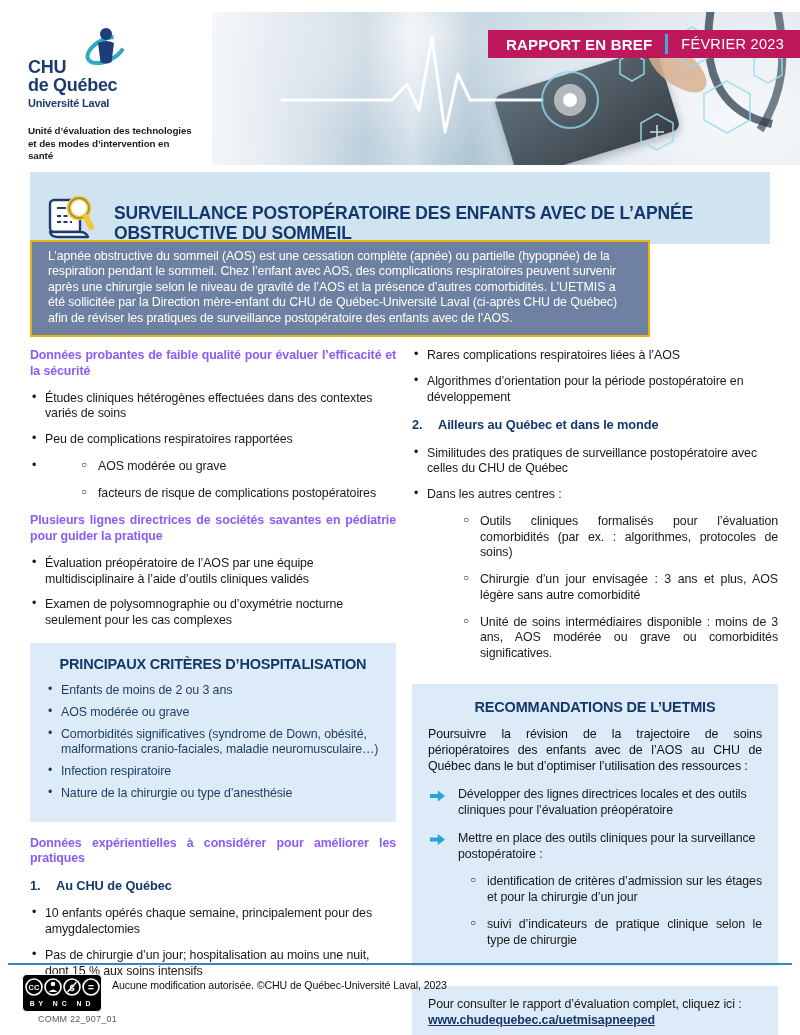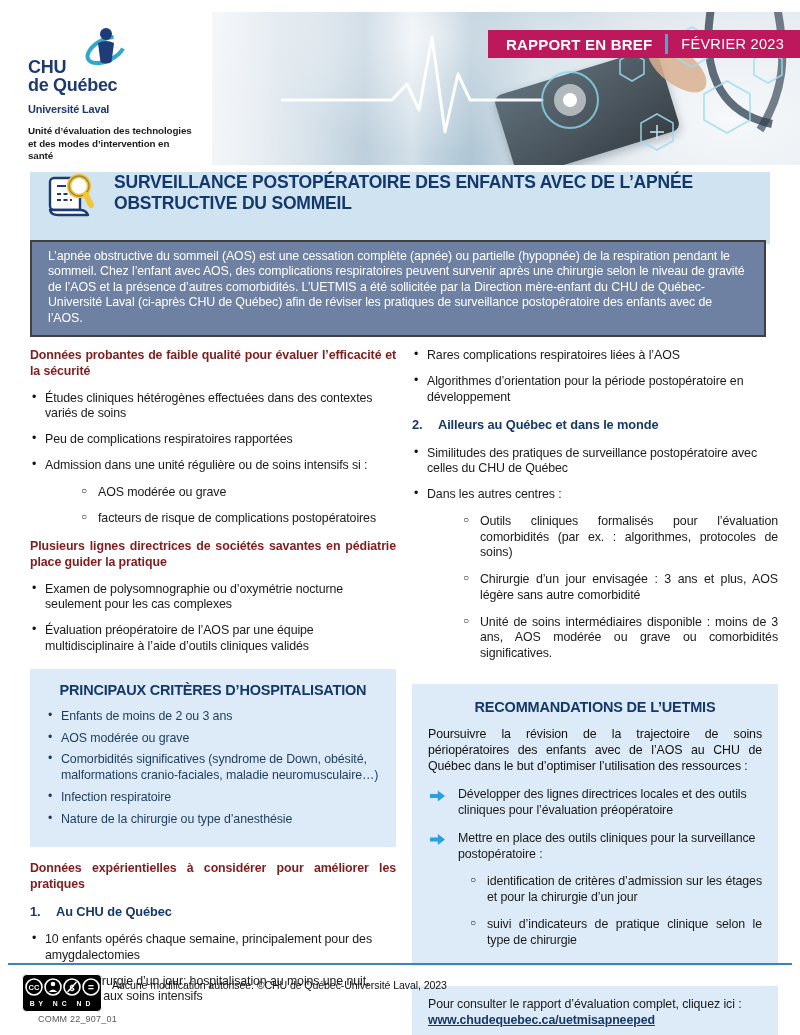--- a/index.html
+++ b/index.html
@@ -40,51 +40,51 @@
     background:#be185d; display:flex; align-items:center; padding:0 16px 0 18px;
   }
   .badge-bar .b1 { color:#ffffff; font-weight:bold; font-size:15px; letter-spacing:.2px; }
   .badge-divider { width:3px; height:20px; background:#35b0e0; margin:0 13px; }
   .badge-bar .b2 { color:#ffffff; font-size:14.5px; letter-spacing:.3px; }
 
   
   .logo-glyph { position:absolute; left:80px; top:26px; z-index:3; }
   .logo-text { position:absolute; left:28px; top:58px; color:#1c3a70; line-height:1.02; z-index:3; }
   .logo-text .l1,.logo-text .l2 { font-size:18px; font-weight:bold; letter-spacing:-.3px; }
-  .logo-text .l3 { font-size:11px; font-weight:bold; margin-top:9px; letter-spacing:-.2px; }
+  .logo-text .l3 { font-size:11px; font-weight:bold; margin-top:3px; letter-spacing:-.2px; }
   .unit-text {
     position:absolute; left:28px; top:125px; width:165px;
     font-size:9.8px; font-weight:bold; color:#1d1d1f; line-height:1.3; letter-spacing:-.1px;
   }
 
   
   .title-bar {
     position:absolute; left:30px; top:172px; width:740px; height:72px;
-    background:#cfe3f1; display:flex; align-items:flex-start;
+    background:#cfe3f1; display:flex; align-items:flex-end;
   }
   .title-bar .t-icon { margin:0 14px 0 14px; flex:0 0 auto; }
   .title-bar h1 {
     font-size:17.5px; line-height:1.18; color:#14386b; font-weight:bold;
     letter-spacing:-.2px; width:650px;
   }
 
   
   .intro-box {
-    position:absolute; left:30px; top:240px; width:736px; height:97px;
-    background:#6e81a3; border:2px solid #404040;
+    position:absolute; left:30px; top:240px; width:620px; height:97px;
+    background:#6e81a3; border:2px solid #eab308;
     color:#ffffff; font-size:12.4px; line-height:1.24; letter-spacing:-.1px;
     padding:7px 16px;
   }
 
   
   .col { position:absolute; top:348px; font-size:12.4px; line-height:1.27; letter-spacing:-.1px; }
   .col-left  { left:30px;  width:366px; }
   .col-right { left:412px; width:366px; }
 
-  .sec-head { font-weight:bold; color:#7f1d1d; text-align:justify; margin-bottom:11px; }
+  .sec-head { font-weight:bold; color:#8b5cf6; text-align:justify; margin-bottom:11px; }
   .num-head { display:flex; font-weight:bold; color:#15386b; margin:3px 0 12px 0; font-size:12.8px; }
   .num-head .num { width:26px; flex:0 0 auto; }
 
   ul.b-list { list-style:none; margin:0 0 12px 0; }
   ul.b-list > li { position:relative; padding-left:15px; margin-bottom:10px; }
   ul.b-list > li::before { content:"•"; position:absolute; left:2px; top:-1px; color:#111; }
   ul.sub-list { list-style:none; margin:11px 0 1px 36px; }
   ul.sub-list > li { position:relative; padding-left:17px; margin-bottom:11px; text-align:justify; }
   ul.sub-list > li::before { content:"○"; position:absolute; left:0; top:0; font-size:10px; color:#111; }
 
@@ -187,32 +187,32 @@
     <h1>SURVEILLANCE POSTOPÉRATOIRE DES ENFANTS AVEC DE L’APNÉE OBSTRUCTIVE DU SOMMEIL</h1>
   </div>
 
   <div class="intro-box">L’apnée obstructive du sommeil (AOS) est une cessation complète (apnée) ou partielle (hypopnée) de la respiration pendant le sommeil. Chez l’enfant avec AOS, des complications respiratoires peuvent survenir après une chirurgie selon le niveau de gravité de l’AOS et la présence d’autres comorbidités. L’UETMIS a été sollicitée par la Direction mère-enfant du CHU de Québec-Université Laval (ci-après CHU de Québec) afin de réviser les pratiques de surveillance postopératoire des enfants avec de l’AOS.</div>
 
   <div class="col col-left">
     <div class="sec-head">Données probantes de faible qualité pour évaluer l’efficacité et la sécurité</div>
     <ul class="b-list">
       <li>Études cliniques hétérogènes effectuées dans des contextes variés de soins</li>
       <li>Peu de complications respiratoires rapportées</li>
-      <li><span>Admission dans une unité régulière ou de soins intensifs si :</span>
+      <li>
         <ul class="sub-list">
           <li>AOS modérée ou grave</li>
           <li>facteurs de risque de complications postopératoires</li>
         </ul>
       </li>
     </ul>
 
-    <div class="sec-head">Plusieurs lignes directrices de sociétés savantes en pédiatrie place guider la pratique</div>
-    <ul class="b-list">
+    <div class="sec-head">Plusieurs lignes directrices de sociétés savantes en pédiatrie pour guider la pratique</div>
+    <ul class="b-list">
+      <li>Évaluation préopératoire de l’AOS par une équipe multidisciplinaire à l’aide d’outils cliniques validés</li>
       <li>Examen de polysomnographie ou d’oxymétrie nocturne seulement pour les cas complexes</li>
-      <li>Évaluation préopératoire de l’AOS par une équipe multidisciplinaire à l’aide d’outils cliniques validés</li>
     </ul>
 
     <div class="blue-box criteria-box">
       <h2>PRINCIPAUX CRITÈRES D’HOSPITALISATION</h2>
       <ul class="b-list">
         <li>Enfants de moins de 2 ou 3 ans</li>
         <li>AOS modérée ou grave</li>
         <li>Comorbidités significatives (syndrome de Down, obésité, malformations cranio-faciales, maladie neuromusculaire…)</li>
         <li>Infection respiratoire</li>
         <li>Nature de la chirurgie ou type d’anesthésie</li>

